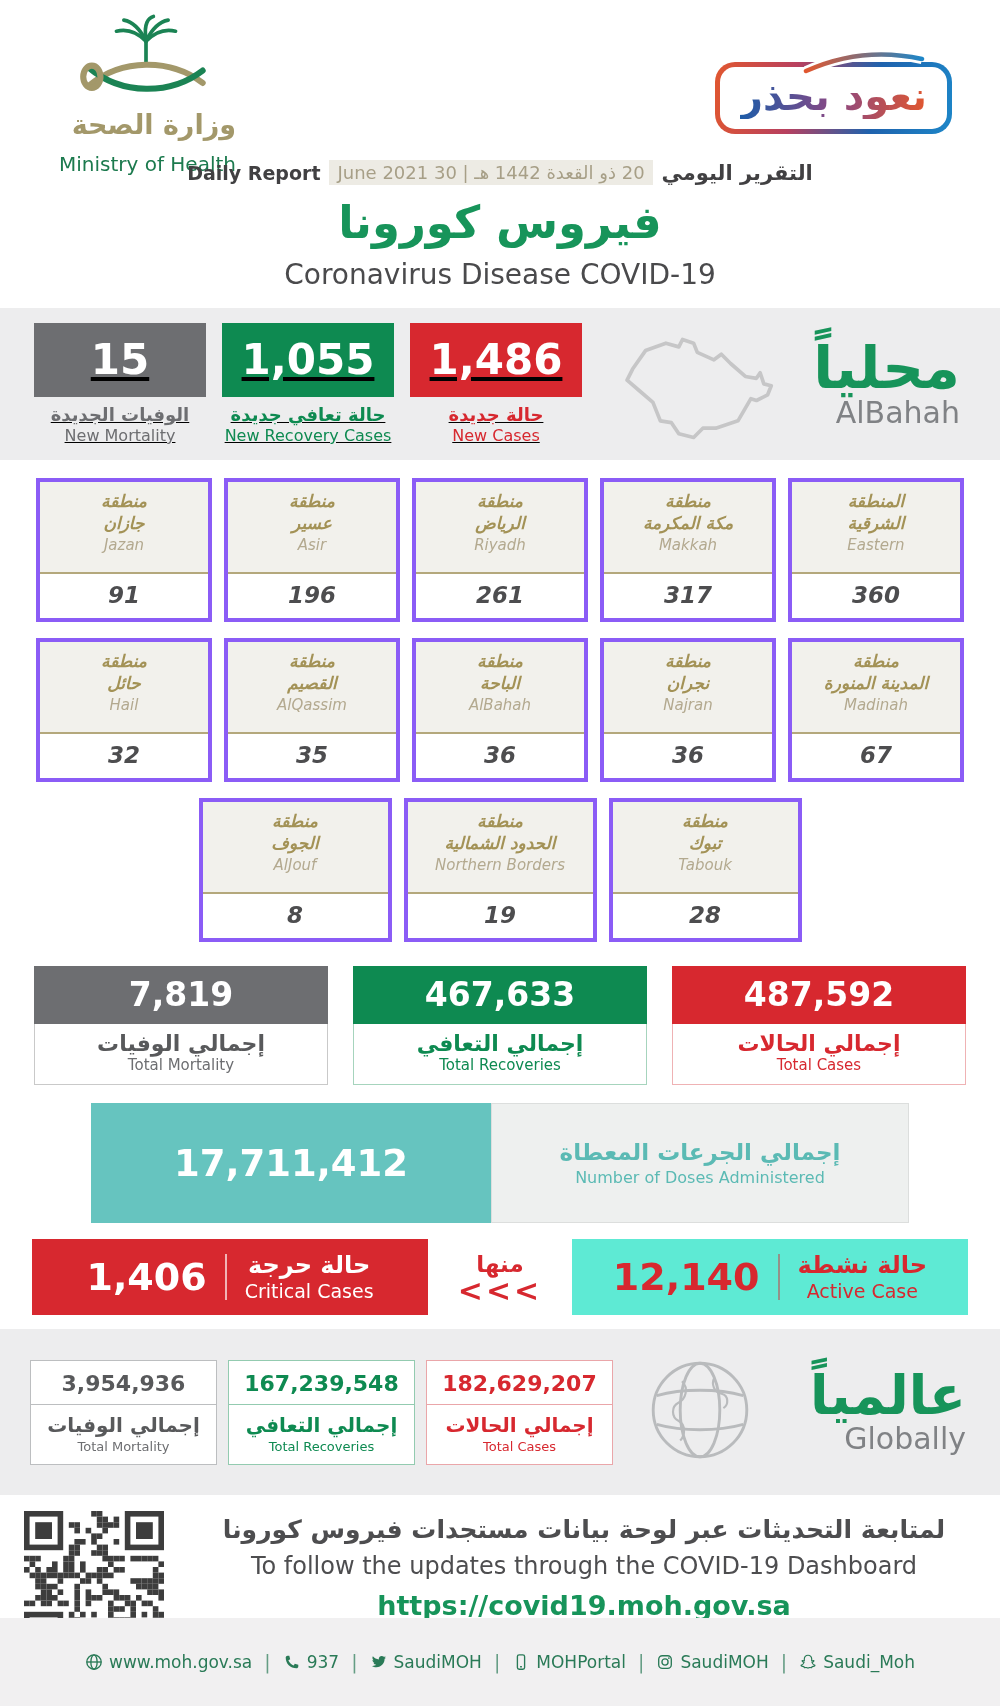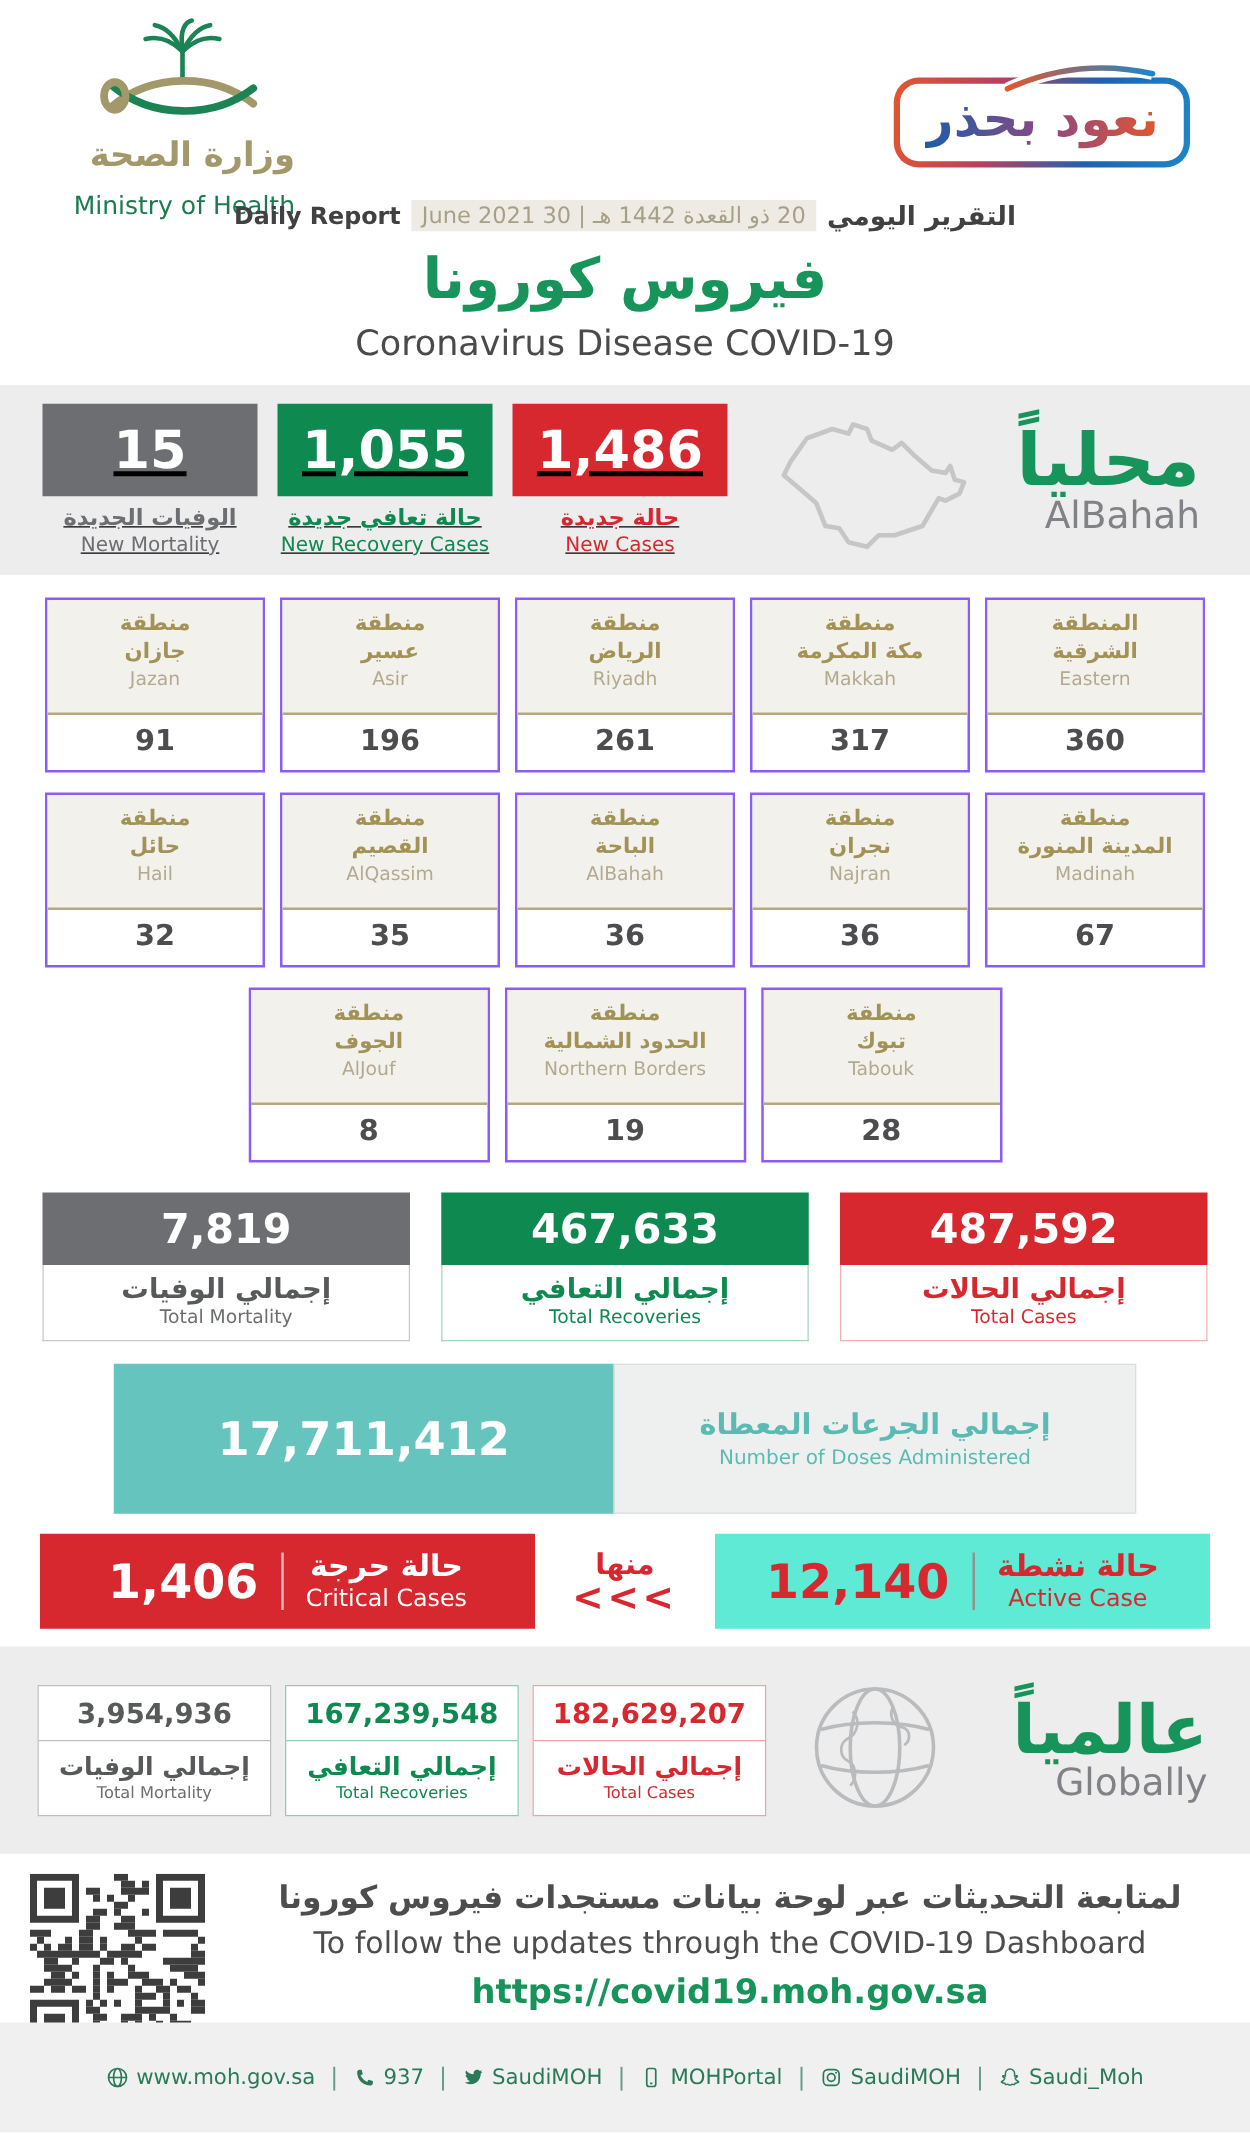--- a/index.html
+++ b/index.html
@@ -38,21 +38,21 @@
   .stat-red .stat-num { background:#d7282f; } .stat-red .stat-ar, .stat-red .stat-en { color:#d7282f; }
   .map-wrap { margin-left:10px; }
   .locally-title { flex:1; text-align:right; padding-right:6px; }
   .locally-ar { font-size:58px; font-weight:bold; color:#17945a; line-height:1.05; }
   .locally-en { font-size:30px; color:#808285; margin-top:-4px; }
 
   
   .regions { padding:18px 36px 0; }
   .card-row { display:flex; gap:12px; margin-bottom:16px; }
   .card-row.centered { justify-content:center; }
-  .card { width:193px; border:2px solid #8b5cf6; background:#fff; }
+  .card { width:193px; border:4px solid #8b5cf6; background:#fff;font-style:italic; }
   .card-head { background:#f2f1ec; border-bottom:2px solid #b4a87c; min-height:92px; padding:8px 4px 6px; text-align:center; }
   .card-tag, .card-ar { color:#a39256; font-weight:bold; font-size:17px; line-height:1.3; }
   .card-en { color:#b3a98f; font-size:15px; margin-top:2px; }
   .card-val { height:44px; line-height:42px; text-align:center; font-size:23px; font-weight:bold; color:#4d4d4f; }
 
   
   .totals { display:flex; justify-content:space-between; padding:8px 34px 0; }
   .total { width:294px; text-align:center; }
   .total-num { height:58px; line-height:58px; color:#fff; font-size:33px; font-weight:bold; }
   .total-label { border:1px solid #c9c9c9; border-top:none; padding:7px 0 10px; background:#fff; }

